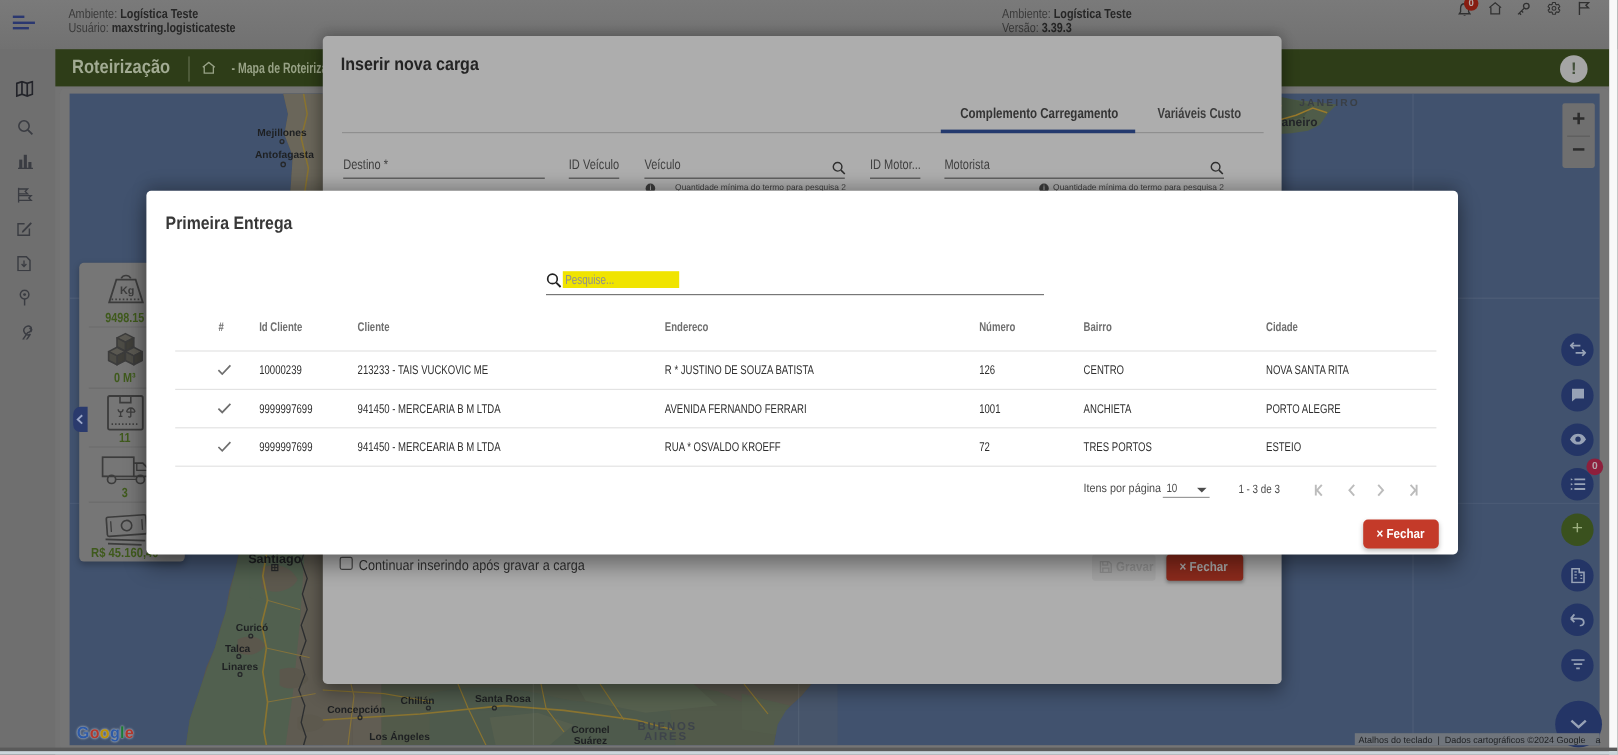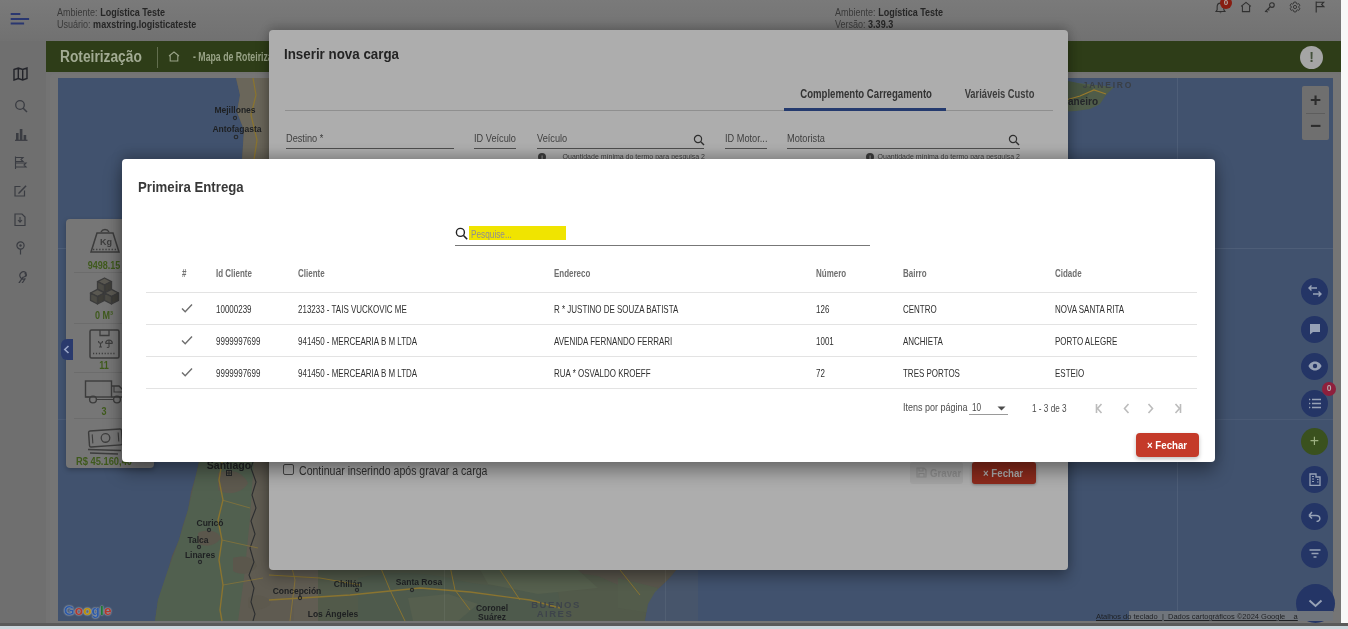--- a/index.html
+++ b/index.html
@@ -393,21 +393,21 @@
       </svg>
   </div>
 
   <div class="abs" style="left:1302px;top:86px;width:27px;height:54px;background:#6f6f6f;border-radius:2px;"></div>
   <div class="abs" style="left:1302px;top:86px;width:27px;height:27px;text-align:center;line-height:27px;font-size:19px;font-weight:bold;color:#2c2c2c;">+</div>
   <div class="abs" style="left:1306px;top:113px;width:19px;height:1px;background:#5d5d5d;"></div>
   <div class="abs" style="left:1302px;top:112px;width:27px;height:27px;text-align:center;line-height:27px;font-size:19px;font-weight:bold;color:#2c2c2c;">−</div>
 
   <div class="abs" style="left:64px;top:603px;font-size:13.5px;font-weight:bold;letter-spacing:0.2px;text-shadow:0 0 2px #98a2ae, 0 0 2px #98a2ae, 0 0 1px #98a2ae;"><span style="color:#2d5aa8;">G</span><span style="color:#b3372c;">o</span><span style="color:#bd9105;">o</span><span style="color:#2d5aa8;">g</span><span style="color:#1d7a34;">l</span><span style="color:#b3372c;">e</span></div>
   <div class="abs" style="left:1129px;top:611px;width:204px;height:10px;background:#70757c;"></div>
-  <div class="abs" style="left:1096px;top:612px;font-size:7.5px;color:#1e2023;text-decoration:underline;">Atalhos do teclado&nbsp;&nbsp;|&nbsp;&nbsp;Dados cartográficos ©2024 Google&nbsp;&nbsp;&nbsp;&nbsp;a</div>
+  <div class="abs" style="left:1132px;top:612px;font-size:7.5px;color:#1e2023;">Atalhos do teclado&nbsp;&nbsp;|&nbsp;&nbsp;Dados cartográficos ©2024 Google&nbsp;&nbsp;&nbsp;&nbsp;a</div>
 
   <div class="abs" id="modal1" style="left:269px;top:30px;width:799px;height:540px;background:#adadad;border-radius:4px;box-shadow:0 7px 14px rgba(0,0,0,0.32), 0 -4px 10px rgba(0,0,0,0.15);"></div>
   <div class="abs cL" style="left:284px;top:45px;font-size:15px;font-weight:bold;color:#242424;transform:scaleX(0.89);">Inserir nova carga</div>
 
   <div class="abs" style="left:285px;top:110px;width:768px;height:1px;background:#8f8f8f;"></div>
   <div class="abs cC" style="left:784px;top:87px;width:162px;text-align:center;font-size:12px;color:#333333;font-weight:bold;transform:scaleX(0.80);">Complemento Carregamento</div>
   <div class="abs cC" style="left:946px;top:87px;width:107px;text-align:center;font-size:12px;color:#3c3c3c;font-weight:bold;transform:scaleX(0.78);">Variáveis Custo</div>
   <div class="abs" style="left:784px;top:108px;width:162px;height:3px;background:#243a6e;"></div>
 
   <div class="abs cL" style="left:286px;top:132px;font-size:11.5px;color:#3f3f3f;transform:scaleX(0.80);">Destino *</div>

